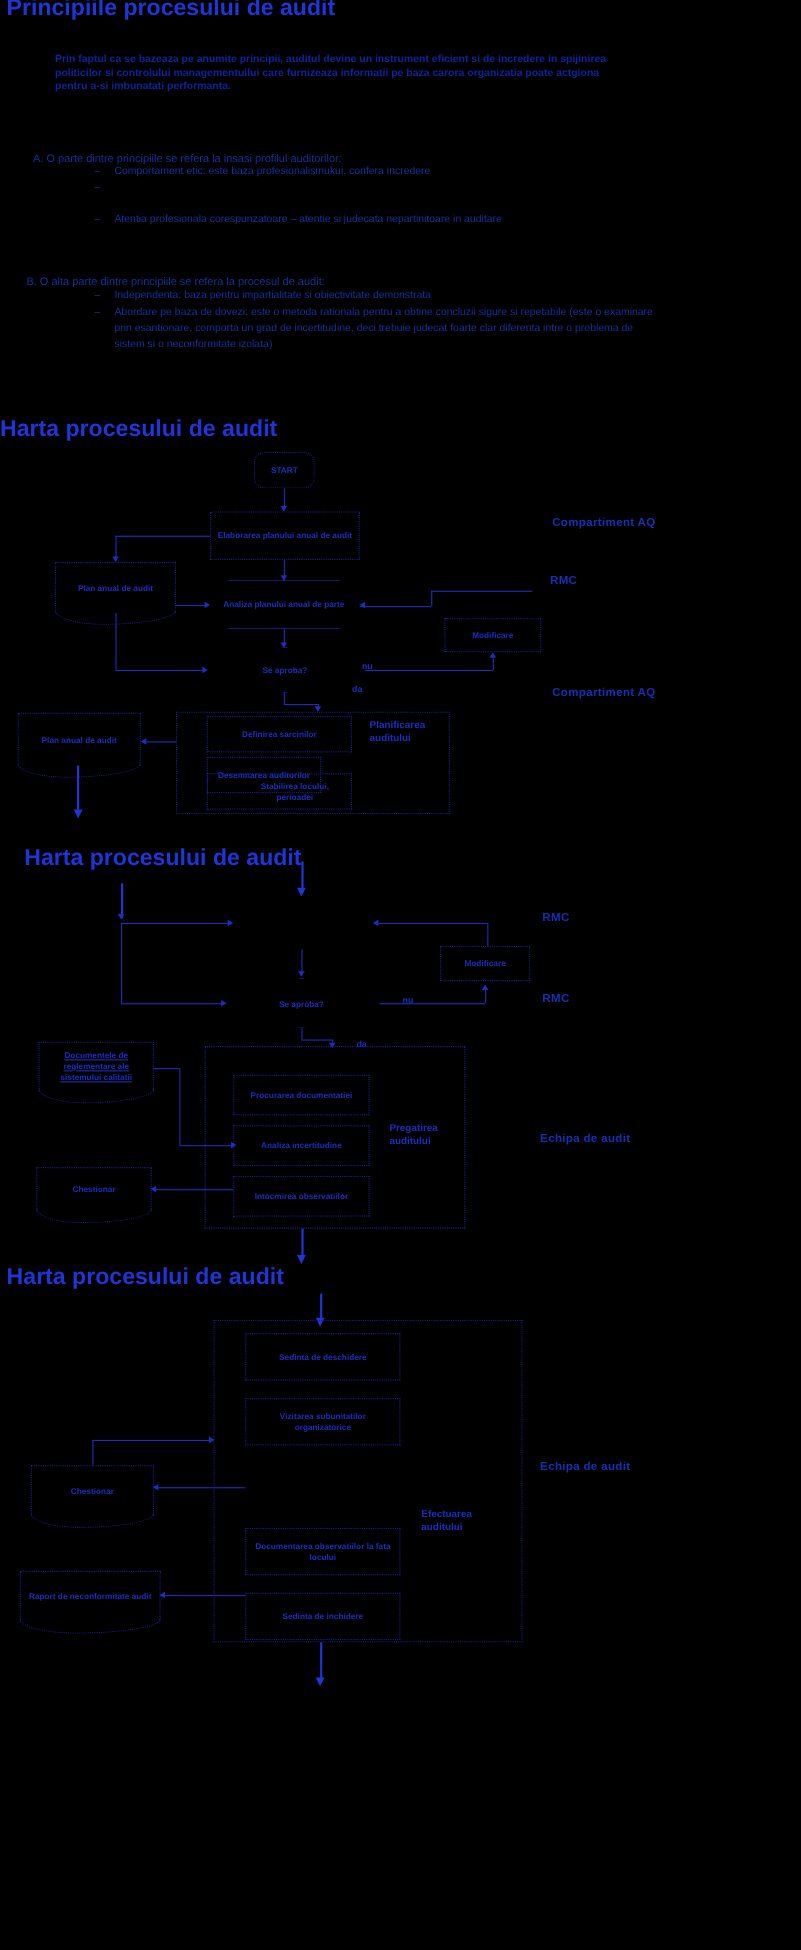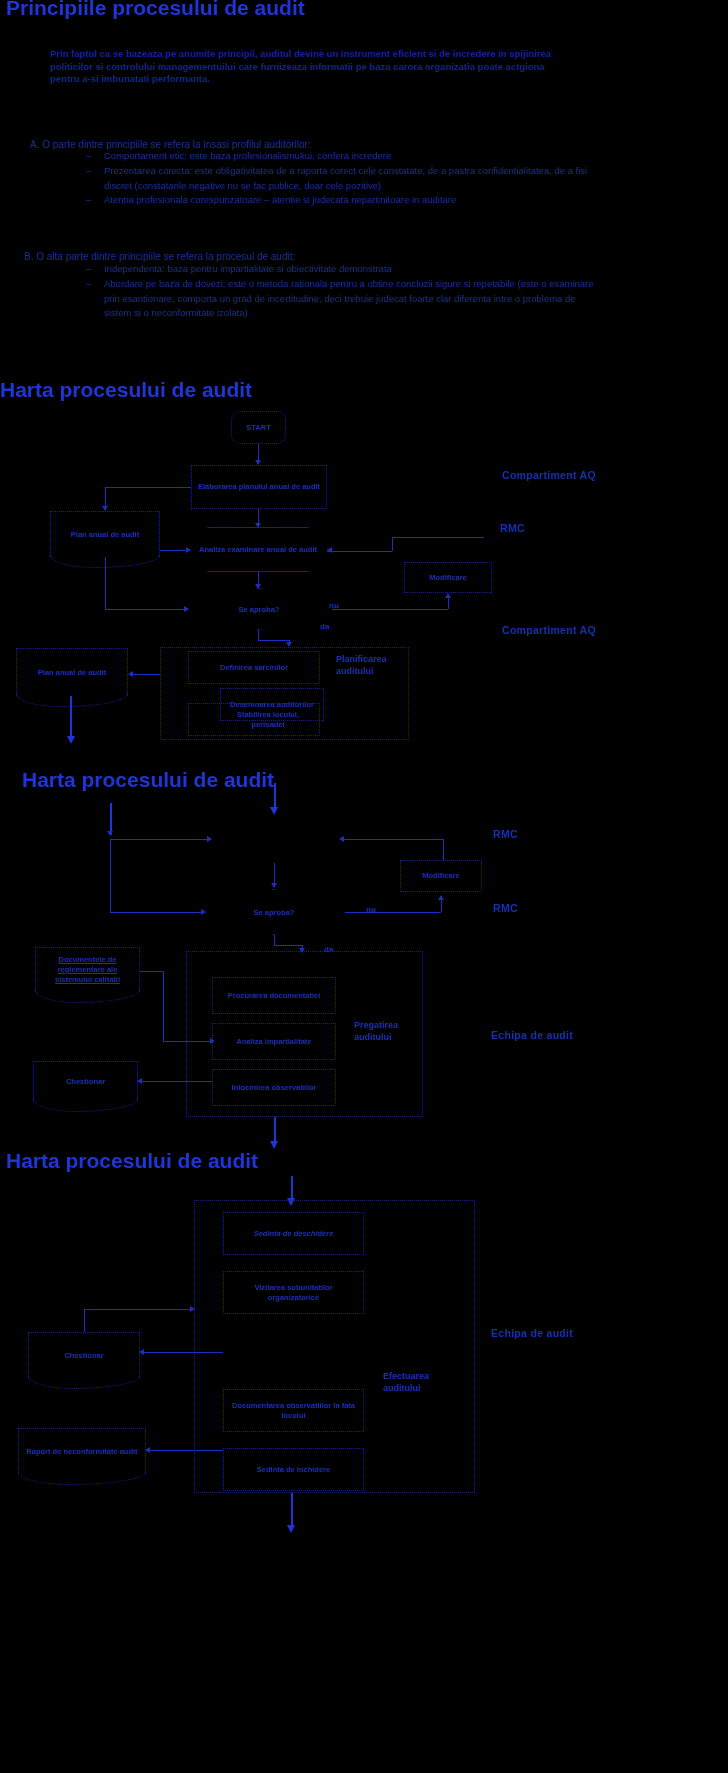--- a/index.html
+++ b/index.html
@@ -94,21 +94,20 @@
   <div class="para" style="left:50px;top:48px;width:520px;">Prin faptul ca se bazeaza pe anumite principii, auditul devine un instrument eficient si de incredere in spijinirea politicilor si controlului managementuilui care furnizeaza informatii pe baza carora organizatia poate actgiona pentru a-si imbunatati performanta.</div>
 
   <div class="lvl1" style="left:30px;top:138px;">A. O parte dintre principiile se refera la insasi profilul auditorilor:</div>
 
   <div class="bul" style="left:104px;top:149px;width:500px;">
     <span class="dash">–</span>
     <span>Comportament etic: este baza profesionalismukui, confera incredere</span>
   </div>
   <div class="bul" style="left:104px;top:164px;width:495px;">
     <span class="dash">–</span>
-    <span>Prezentarea corecta: este obligativitatea de a raporta corect cele constatate, de a pastra confidentialitatea, de a fisi discret (constatarile negative nu se fac publice, doar cele pozitive)</span>
   </div>
   <div class="bul" style="left:104px;top:193px;width:500px;">
     <span class="dash">–</span>
     <span>Atentia profesionala corespunzatoare – atentie si judecata nepartinitoare in auditare</span>
   </div>
 
   <div class="lvl1" style="left:24px;top:250px;">B. O alta parte dintre principiile se refera la procesul de audit:</div>
 
   <div class="bul" style="left:104px;top:262px;width:500px;">
     <span class="dash">–</span>
@@ -135,21 +134,21 @@
 
   <div class="ln h" style="left:105px;top:117px;width:86px;"></div>
   <div class="ln v" style="left:105px;top:117px;height:22px;"></div>
   <div class="arw d" style="left:102px;top:136px;"></div>
 
   <div class="doc" style="left:50px;top:141px;width:110px;height:46px;">Plan anual de audit</div>
 
   <div class="ln v" style="left:258px;top:139px;height:19px;"></div>
   <div class="arw d" style="left:255px;top:153px;"></div>
 
-  <div class="hex" style="left:188px;top:157px;width:140px;height:45px;">Analiza examinare anual de audit</div>
+  <div class="hex" style="left:188px;top:157px;width:140px;height:45px;">Analiza planului anual de parte</div>
 
   <div class="ln h" style="left:160px;top:180px;width:28px;"></div>
   <div class="arw r" style="left:186px;top:177px;"></div>
 
   <div class="node dash" style="left:404px;top:192px;width:88px;height:31px;">Modificare</div>
   <div class="ln h" style="left:392px;top:167px;width:92px;"></div>
   <div class="ln v" style="left:392px;top:167px;height:14px;"></div>
   <div class="arw l" style="left:327px;top:177px;"></div>
   <div class="ln h" style="left:327px;top:181px;width:65px;"></div>
 
@@ -171,21 +170,21 @@
 
   <div class="ln v" style="left:258px;top:260px;height:10px;"></div>
   <div class="ln h" style="left:258px;top:270px;width:31px;"></div>
   <div class="ln v" style="left:289px;top:270px;height:5px;"></div>
   <div class="arw d" style="left:286px;top:272px;"></div>
 
   <div class="group" style="left:160px;top:277px;width:249px;height:93px;"></div>
   <div class="glabel" style="left:336px;top:283px;width:62px;">Planificarea auditului</div>
 
   <div class="node dash" style="left:188px;top:281px;width:132px;height:33px;">Definirea sarcinilor</div>
-  <div class="node dash" style="left:188px;top:318px;width:104px;height:33px;margin-left:32px;">Desemnarea auditorilor</div>
+  <div class="node dash" style="left:188px;top:318px;width:104px;height:33px;">Desemnarea auditorilor</div>
   <div class="node dash" style="left:188px;top:333px;width:132px;height:33px;padding-left:32px;">Stabilirea locului, perioadei</div>
 
   <div class="doc" style="left:16px;top:278px;width:112px;height:48px;">Plan anual de audit</div>
   <div class="ln h" style="left:131px;top:304px;width:29px;"></div>
   <div class="arw l" style="left:128px;top:301px;"></div>
 
   <div class="ln v thick" style="left:70px;top:326px;height:43px;"></div>
   <div class="arw big d" style="left:67px;top:366px;"></div>
 </div>
 
@@ -229,21 +228,21 @@
   <div class="ln h" style="left:274px;top:180px;width:28px;"></div>
   <div class="ln v" style="left:302px;top:180px;height:5px;"></div>
   <div class="arw d" style="left:299px;top:183px;"></div>
 
   <div class="doc" style="left:35px;top:182px;width:105px;height:45px;text-decoration:underline;">Documentele de reglementare ale sistemului calitatii</div>
 
   <div class="group" style="left:186px;top:186px;width:237px;height:166px;"></div>
   <div class="glabel" style="left:354px;top:254px;width:62px;">Pregatirea auditului</div>
 
   <div class="node dash" style="left:212px;top:212px;width:124px;height:37px;">Procurarea documentatiei</div>
-  <div class="node dash" style="left:212px;top:258px;width:124px;height:37px;">Analiza impartialitate</div>
+  <div class="node dash" style="left:212px;top:258px;width:124px;height:37px;">Analiza incertitudine</div>
   <div class="node dash" style="left:212px;top:304px;width:124px;height:37px;">Intocmirea observatiilor</div>
 
   <div class="ln h" style="left:140px;top:206px;width:23px;"></div>
   <div class="ln v" style="left:163px;top:206px;height:70px;"></div>
   <div class="ln h" style="left:163px;top:276px;width:49px;"></div>
   <div class="arw r" style="left:210px;top:273px;"></div>
 
   <div class="doc" style="left:33px;top:296px;width:105px;height:40px;">Chestionar</div>
   <div class="ln h" style="left:140px;top:316px;width:72px;"></div>
   <div class="arw l" style="left:137px;top:313px;"></div>
@@ -256,21 +255,21 @@
   <div class="h1" style="left:6px;top:9px;">Harta procesului de audit</div>
 
   <div class="lane big" style="left:491px;top:187px;">Echipa de audit</div>
 
   <div class="ln v thick" style="left:291px;top:36px;height:26px;"></div>
   <div class="arw big d" style="left:287px;top:58px;"></div>
 
   <div class="group" style="left:194px;top:60px;width:281px;height:293px;"></div>
   <div class="glabel" style="left:383px;top:186px;width:66px;margin-top:44px;">Efectuarea auditului</div>
 
-  <div class="node dash" style="left:223px;top:72px;width:141px;height:43px;font-style:italic;">Sedinta de deschidere</div>
+  <div class="node dash" style="left:223px;top:72px;width:141px;height:43px;">Sedinta de deschidere</div>
   <div class="node dash" style="left:223px;top:131px;width:141px;height:43px;">Vizitarea subunitatilor organizatorice</div>
   <div class="node dash" style="left:223px;top:249px;width:141px;height:43px;">Documentarea observatiilor la fata locului</div>
   <div class="node dash" style="left:223px;top:308px;width:141px;height:43px;">Sedinta de inchidere</div>
 
   <div class="doc" style="left:28px;top:192px;width:112px;height:46px;">Chestionar</div>
   <div class="ln v" style="left:84px;top:169px;height:23px;"></div>
   <div class="ln h" style="left:84px;top:169px;width:108px;"></div>
   <div class="arw r" style="left:190px;top:166px;"></div>
   <div class="ln h" style="left:142px;top:212px;width:81px;"></div>
   <div class="arw l" style="left:139px;top:209px;"></div>

